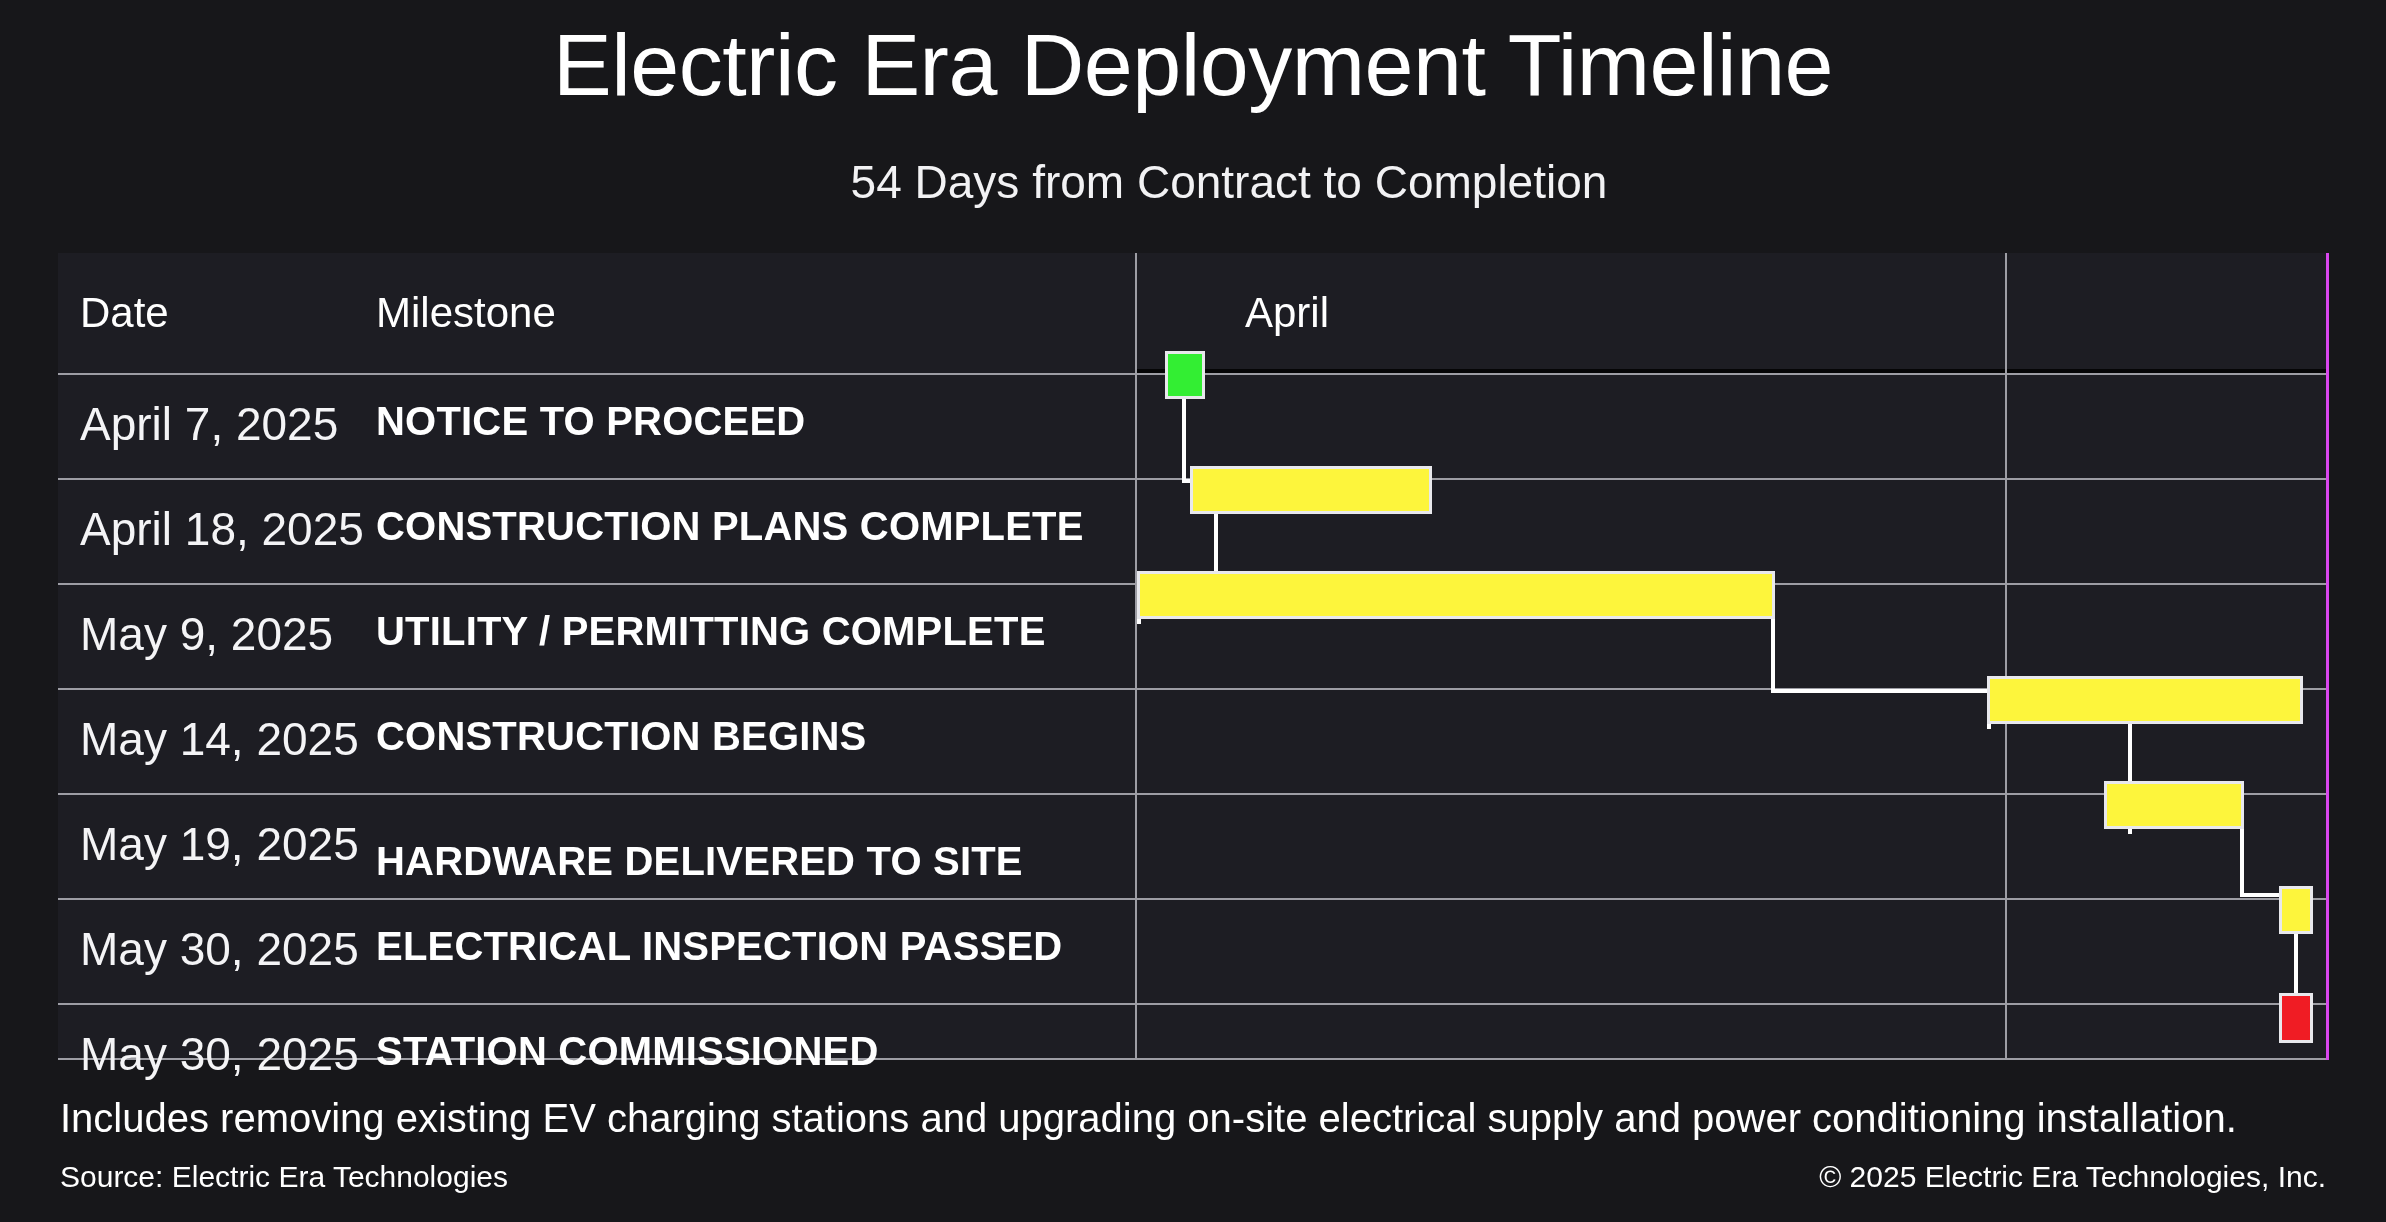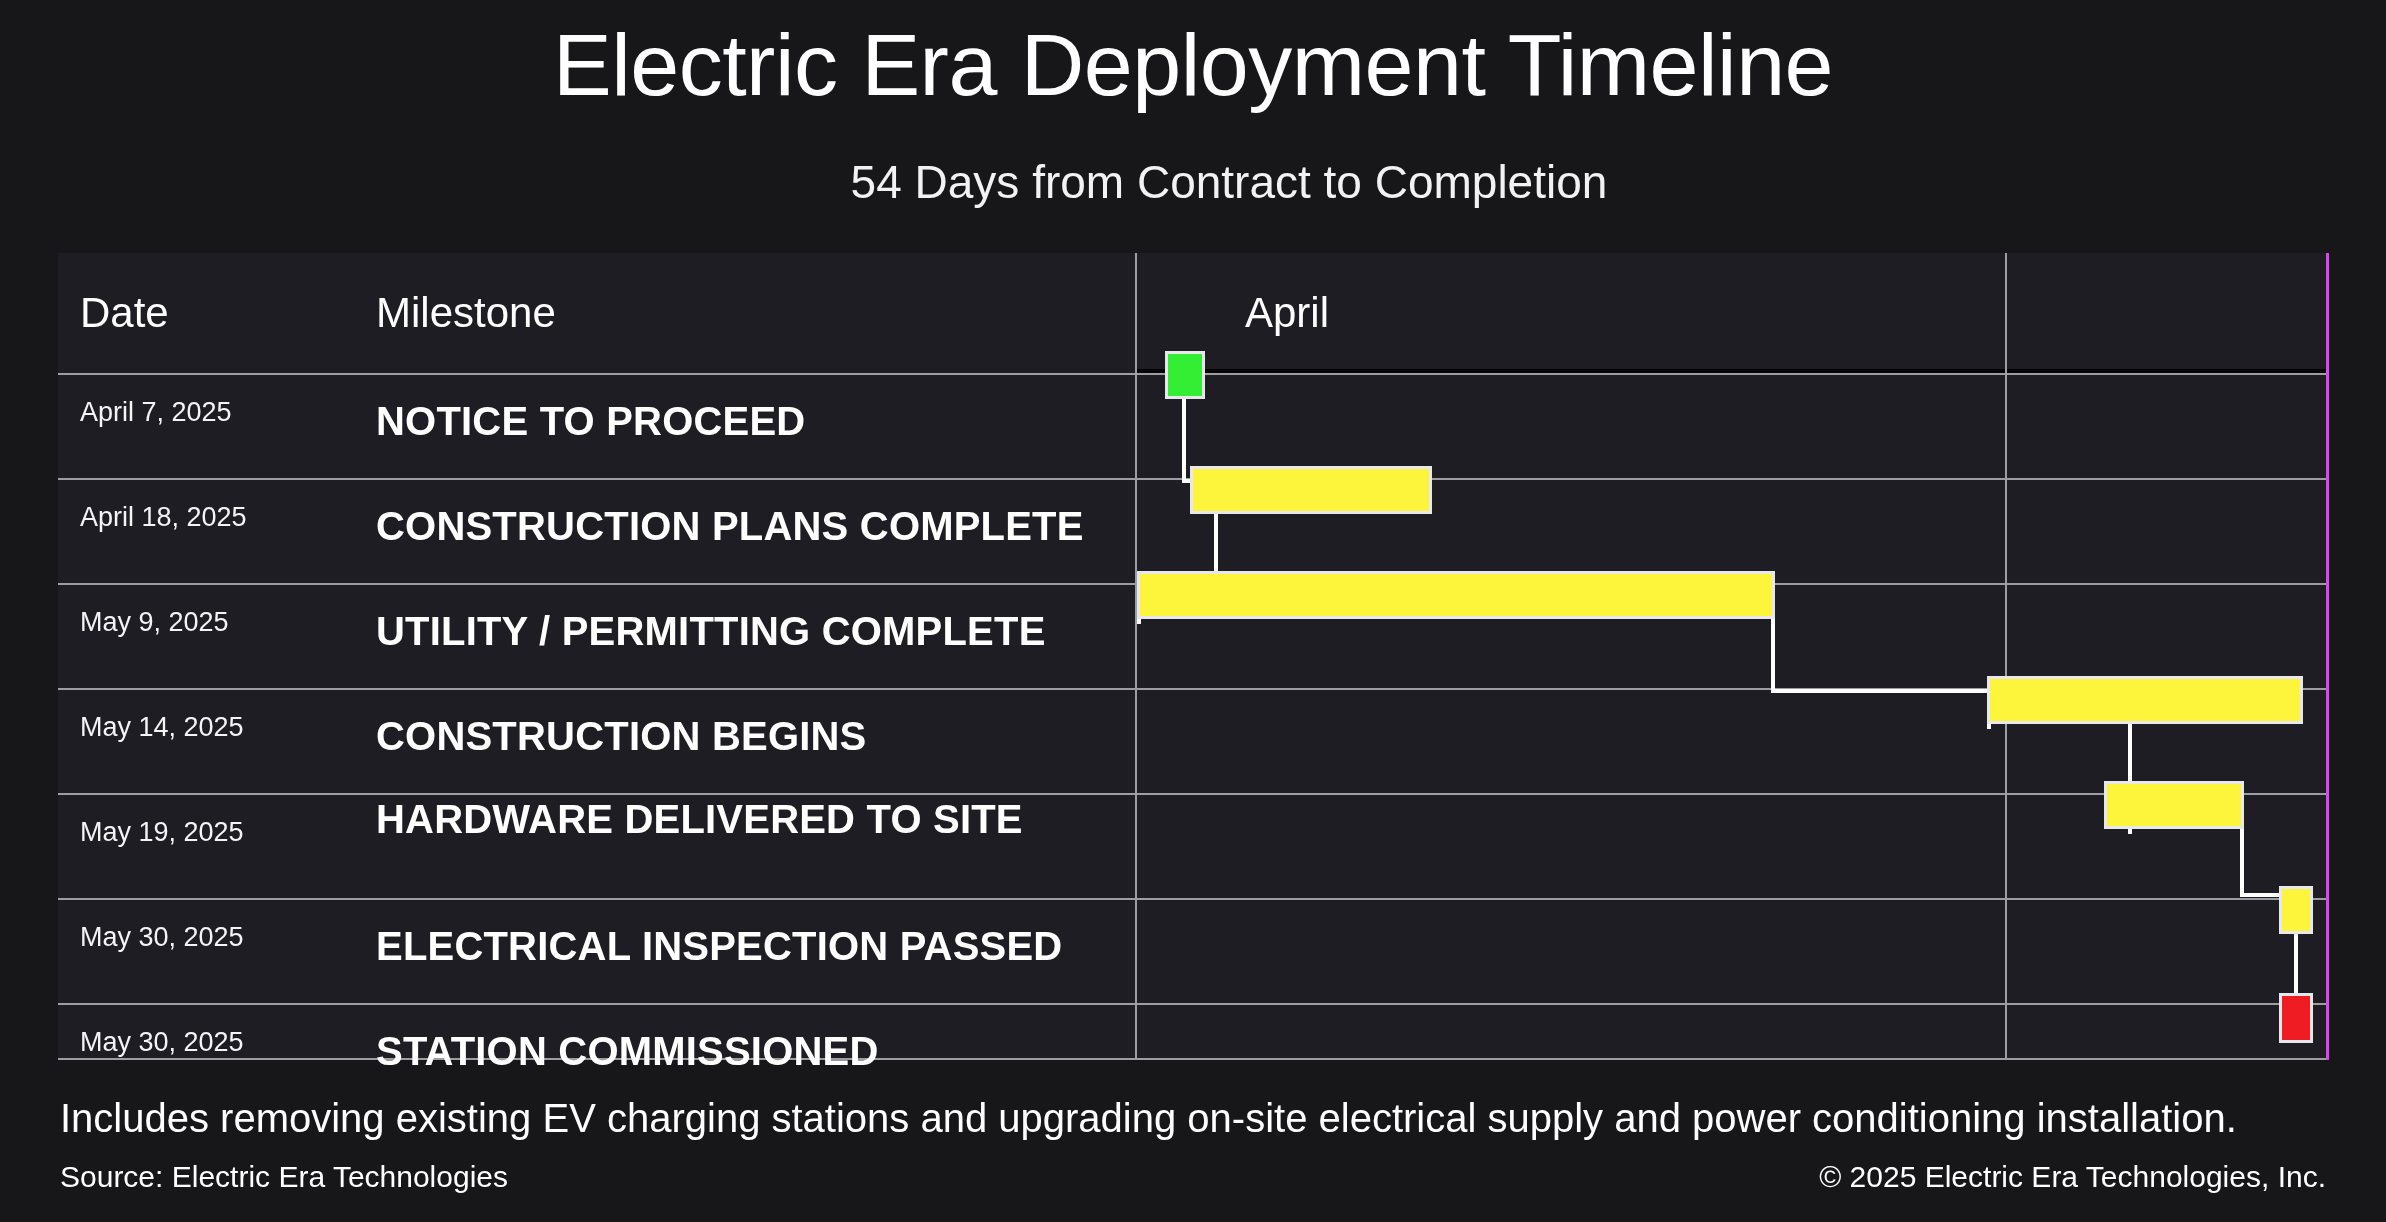--- a/index.html
+++ b/index.html
@@ -104,21 +104,21 @@
     position: absolute;
     width: 2px;
     background: #9d9da4;
   }
 
   
   .cell-date {
     position: absolute;
     left: 22px;
     color: #f4f4f6;
-    font-size: 27px;
+    font-size: 46px;
     font-weight: 400;
     white-space: nowrap;
   }
   .cell-milestone {
     position: absolute;
     left: 318px;
     color: #ffffff;
     font-size: 40px;
     font-weight: 700;
     letter-spacing: 0.2px;
@@ -217,21 +217,21 @@
     <div class="conn" style="left:1713px; top:436px; width:220px; height:4px;"></div>
     <div class="conn" style="left:1929px; top:436px; width:4px; height:40px;"></div>
 
     <div class="cell-date" style="top:459px;">May 14, 2025</div>
     <div class="cell-milestone" style="top:461px;">CONSTRUCTION BEGINS</div>
     <div class="bar" style="left:1929px; top:423px; width:316px; height:48px; background:#FDF53C;"></div>
 
     <div class="conn" style="left:2070px; top:471px; width:4px; height:110px;"></div>
 
     <div class="cell-date" style="top:564px;">May 19, 2025</div>
-    <div class="cell-milestone" style="top:544px;">HARDWARE DELIVERED TO SITE</div>
+    <div class="cell-milestone" style="top:586px;">HARDWARE DELIVERED TO SITE</div>
     <div class="bar" style="left:2046px; top:528px; width:140px; height:48px; background:#FDF53C;"></div>
 
     <div class="conn" style="left:2182px; top:576px; width:4px; height:66px;"></div>
     <div class="conn" style="left:2182px; top:640px; width:72px; height:4px;"></div>
     <div class="conn" style="left:2250px; top:640px; width:4px; height:40px;"></div>
 
     <div class="cell-date" style="top:669px;">May 30, 2025</div>
     <div class="cell-milestone" style="top:671px;">ELECTRICAL INSPECTION PASSED</div>
     <div class="bar" style="left:2221px; top:633px; width:34px; height:48px; background:#FDF53C;"></div>
 

